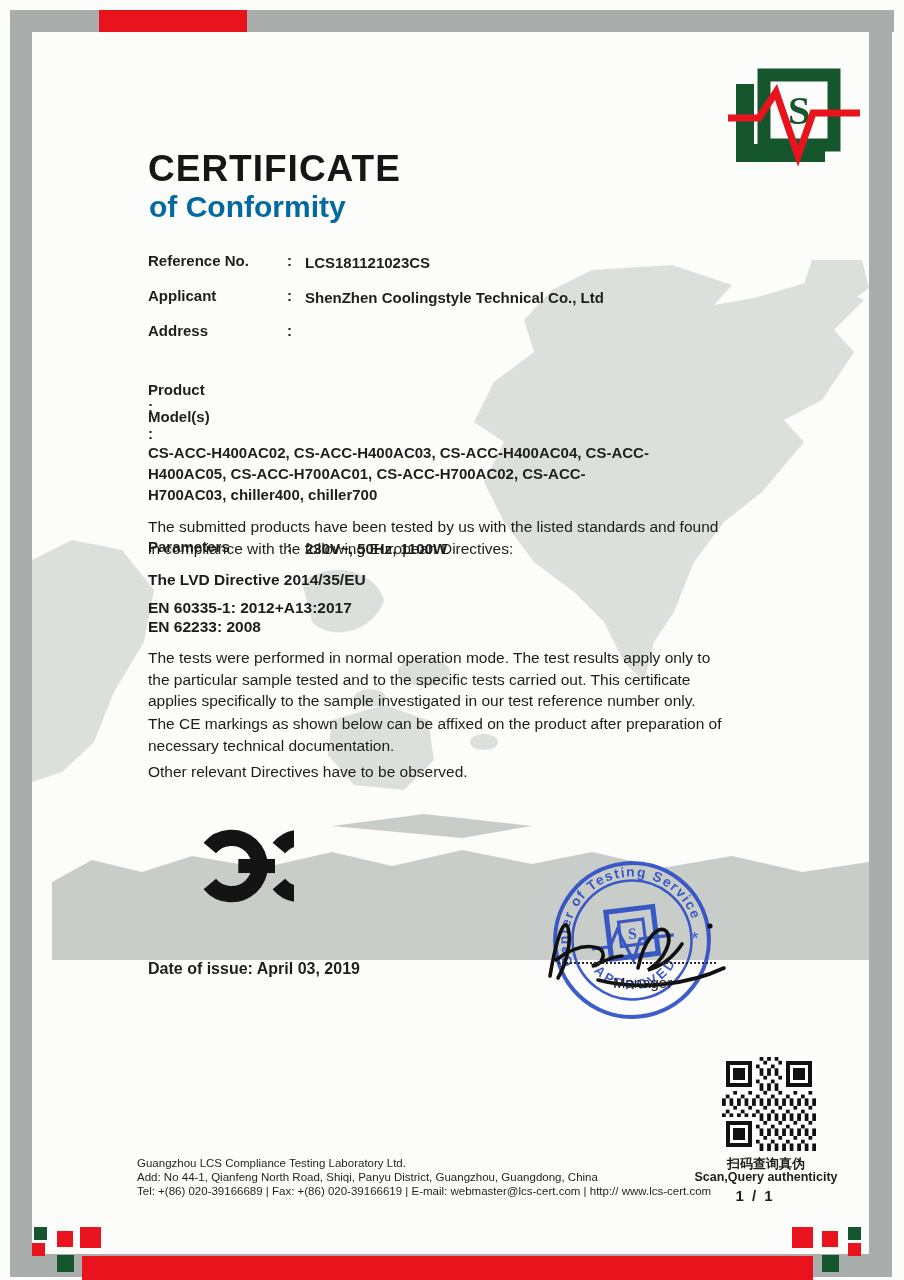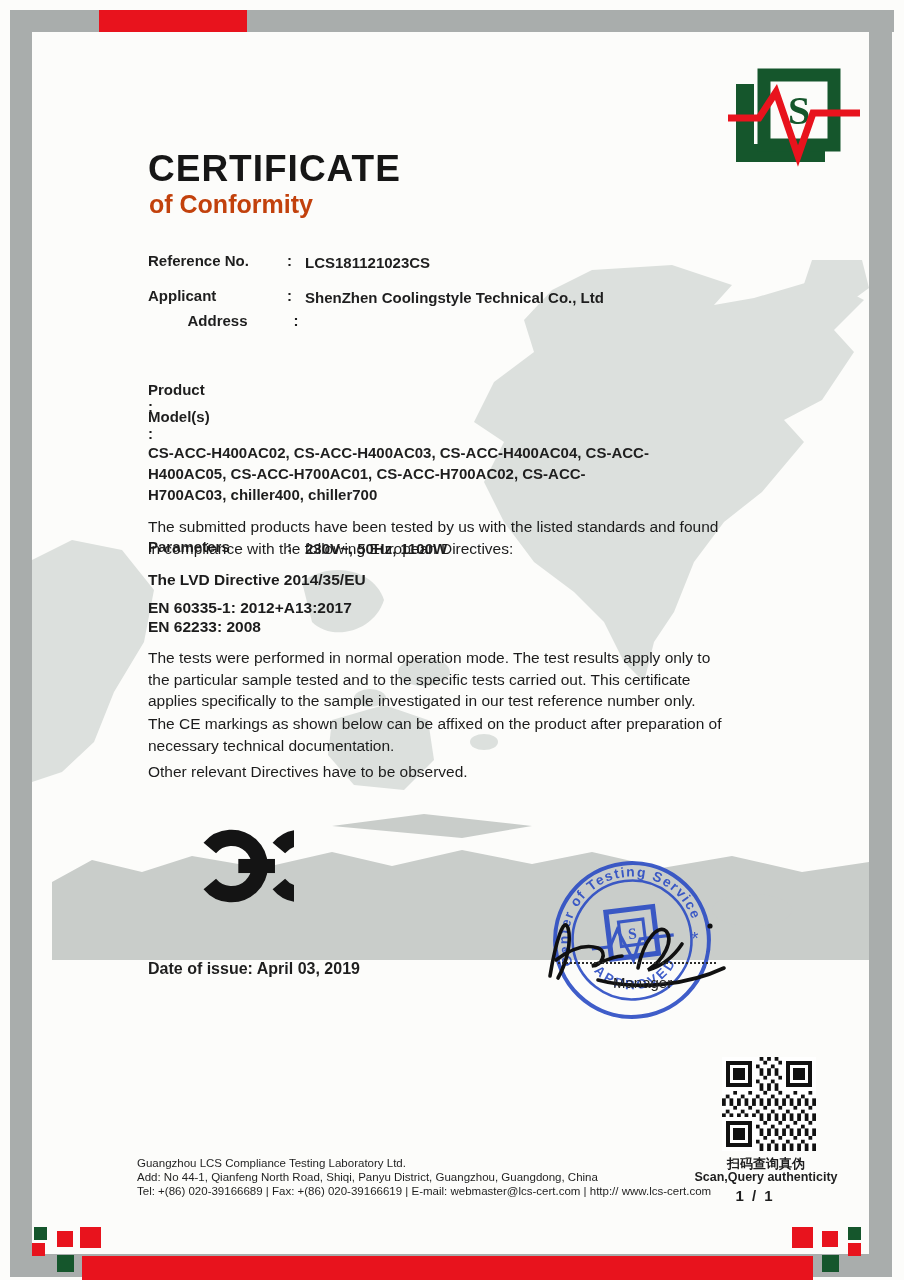--- a/index.html
+++ b/index.html
@@ -6,21 +6,21 @@
   .page{position:relative;width:904px;height:1280px;background:#fcfcfa;overflow:hidden;
         font-family:"Liberation Sans", sans-serif;color:#1e1e1e;}
   .abs{position:absolute;}
   
   .frame{position:absolute;background:#a9adac;}
   .accent{position:absolute;background:#e8131d;}
   .sq-green{position:absolute;background:#15562c;}
   .sq-red{position:absolute;background:#e8131d;}
   
   .title{position:absolute;left:148px;top:148px;font-size:37px;font-weight:bold;letter-spacing:1px;color:#161616;}
-  .subtitle{position:absolute;left:149px;top:190px;font-size:25px;font-weight:bold;color:#c2410c;}
+  .subtitle{position:absolute;left:149px;top:190px;font-size:30px;font-weight:bold;color:#0369a1;}
   
   .row{position:absolute;left:148px;width:570px;display:flex;align-items:flex-start;}
   .row .lbl{width:139px;font-size:15px;font-weight:bold;flex:none;}
   .row .col{width:18px;font-size:15px;font-weight:bold;flex:none;}
   .row .val{flex:1;max-width:510px;font-size:15px;font-weight:bold;line-height:21px;}
   .para{position:absolute;left:148px;width:582px;font-size:15.5px;line-height:21.5px;color:#1c1c1c;}
   .para.b{font-weight:bold;}
   .date-line{position:absolute;left:148px;top:960px;font-size:16px;font-weight:bold;}
   
   .stamp{position:absolute;left:550px;top:858px;transform:rotate(-7deg);opacity:.9;}
@@ -88,21 +88,21 @@
   <div class="row" style="top:252px;">
     <span class="lbl">Reference No.</span>
     <span class="col">:</span>
     <span class="val">LCS181121023CS</span>
   </div>
   <div class="row" style="top:287px;">
     <span class="lbl">Applicant</span>
     <span class="col">:</span>
     <span class="val">ShenZhen Coolingstyle Technical Co., Ltd</span>
   </div>
-  <div class="row" style="top:312px;text-align:center;">
+  <div class="row" style="top:322px;">
     <span class="lbl">Address</span>
     <span class="col">:</span>
   </div>
   <div class="row" style="top:381px;flex-direction:column;">
     <span class="lbl">Product</span>
     <span class="col">:</span>
   </div>
   <div class="row" style="top:408px;flex-direction:column;">
     <span class="lbl">Model(s)</span>
     <span class="col">:</span>

